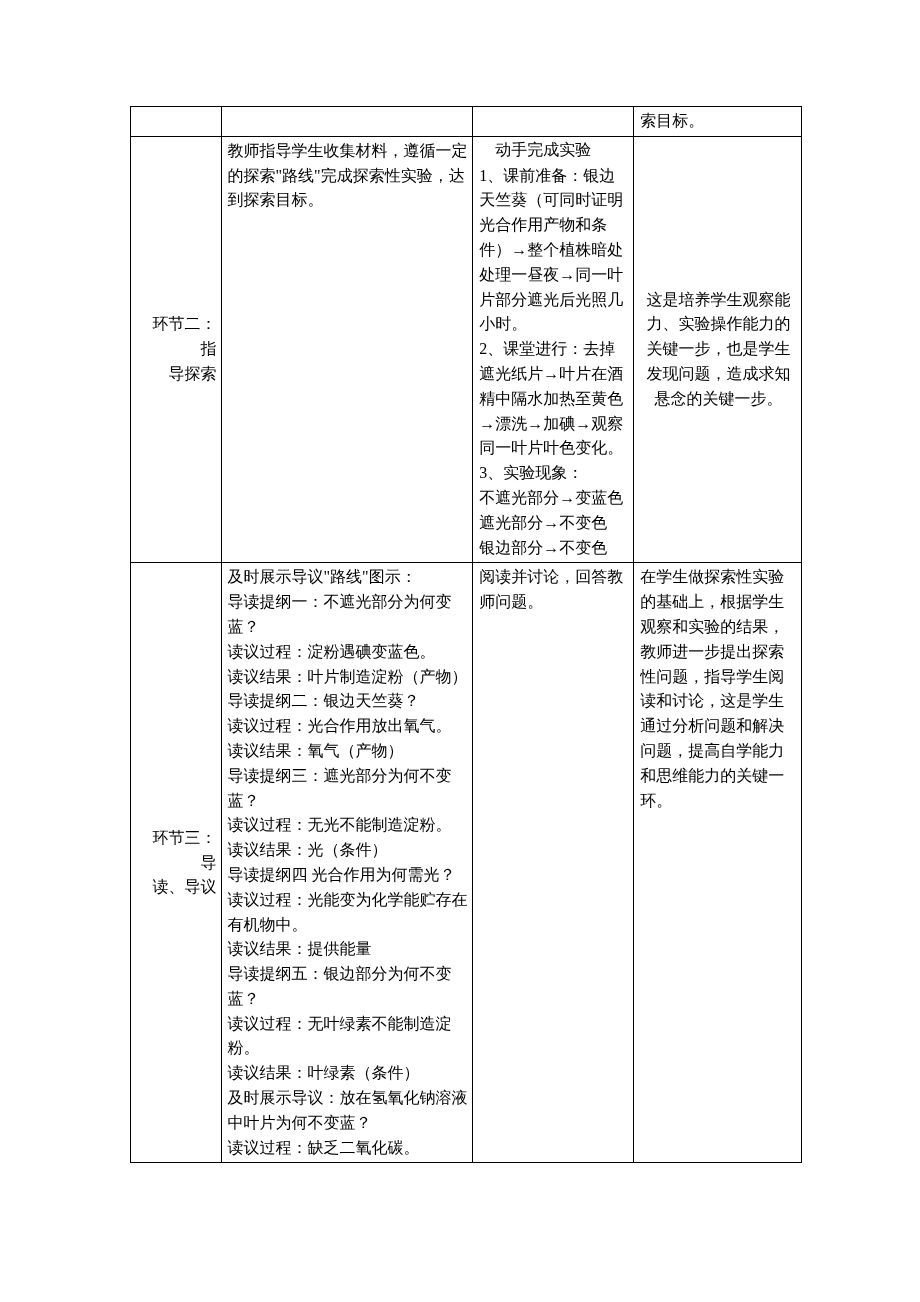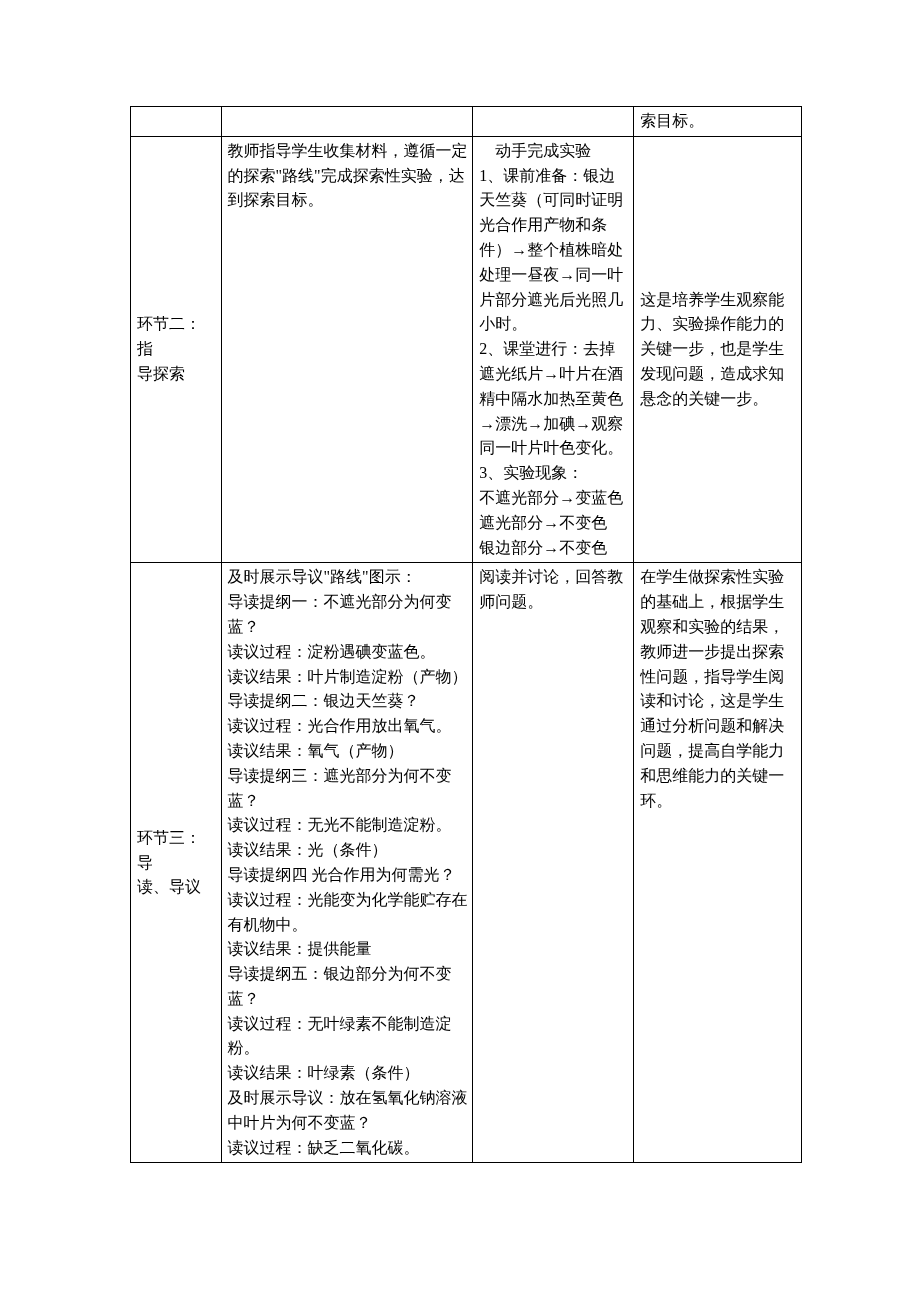--- a/index.html
+++ b/index.html
@@ -25,24 +25,24 @@
     border: 1px solid #000;
     vertical-align: top;
     padding: 2px 4px 2px 6px;
     box-sizing: border-box;
     word-break: break-word;
   }
   col.c1 { width: 13.5%; }
   col.c2 { width: 37.5%; }
   col.c3 { width: 24%; }
   col.c4 { width: 25%; }
-  .section-label { text-align: left; }
-  .center { text-align: left; }
+  .section-label { text-align: right; }
+  .center { text-align: center; }
   .para { margin: 0; }
-  .indent { text-indent: 1em; }
+  .indent { text-indent: 1em; font-family: Liberation Mono, monospace; }
 </style>
 </head>
 <body>
 
 <div class="page">
 <table>
   <colgroup>
     <col class="c1">
         <col class="c2">
         <col class="c3">

